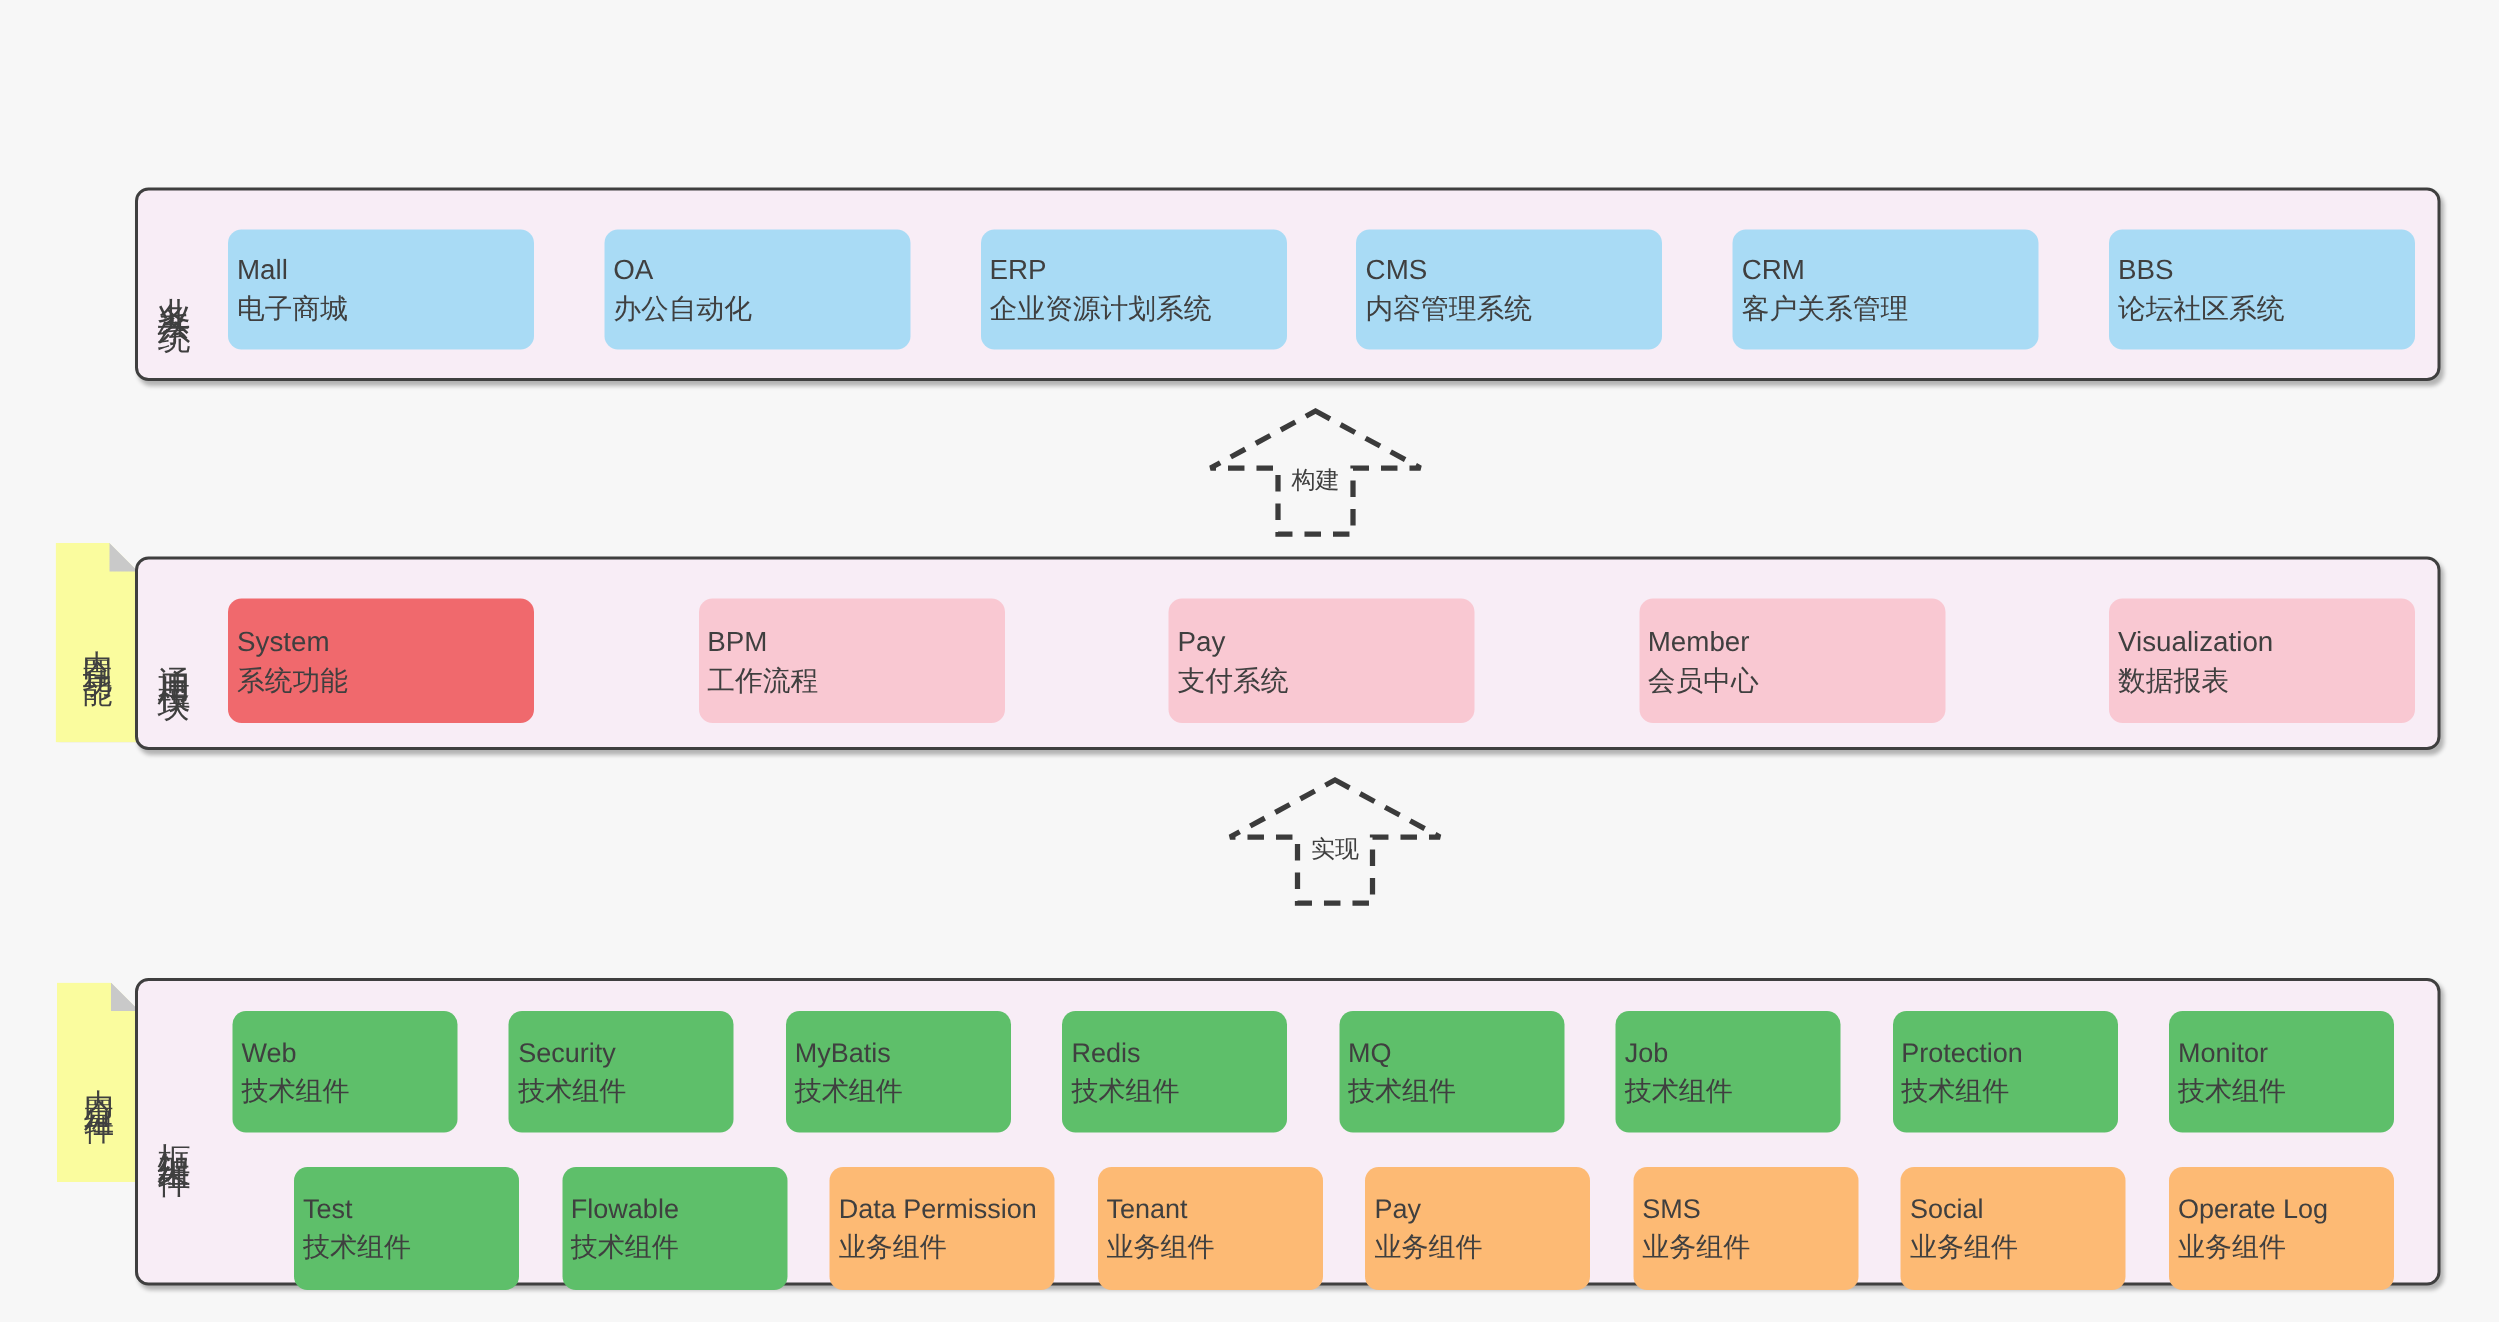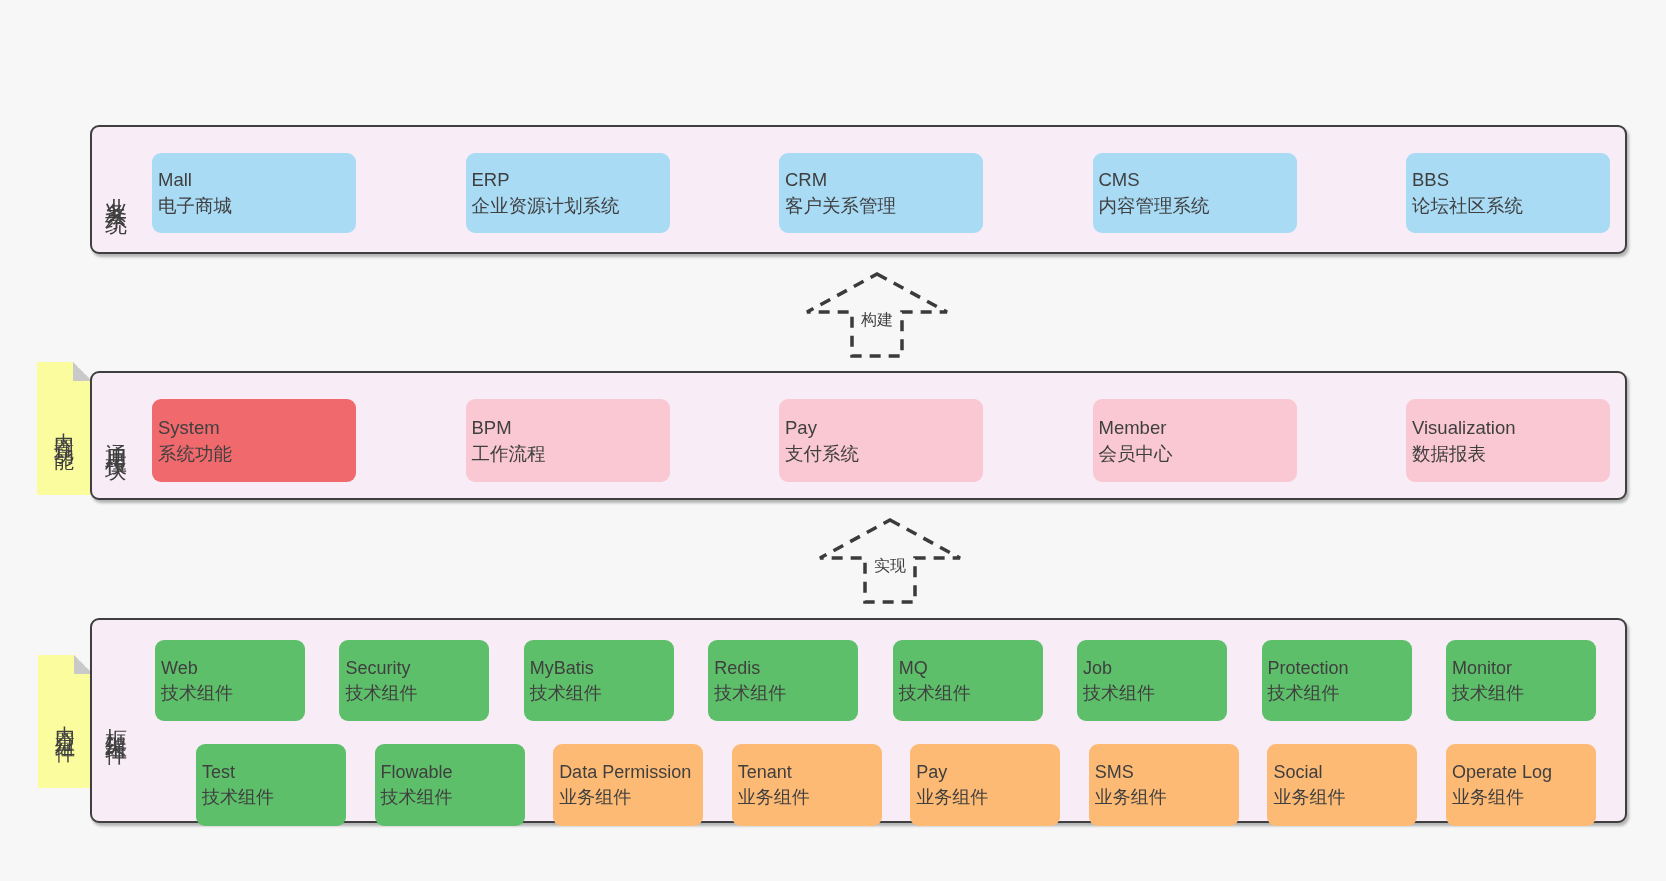--- a/index.html
+++ b/index.html
@@ -9,21 +9,21 @@
     font-family:"Liberation Sans","DejaVu Sans",sans-serif;
     color:#3f3f3f;
   }
   .panel{
     position:absolute;left:90px;width:1537px;box-sizing:border-box;
     background:#f8edf6;border:2px solid #3f3f3f;border-radius:9px;
     box-shadow:2px 3px 3px rgba(0,0,0,0.28);
   }
   .panel-business{top:125px;height:129px;}
   .panel-modules{top:371px;height:129px;}
-  .panel-components{top:618px;height:205px;}
+  .panel-components{top:652px;height:205px;}
 
   .v-label{
     position:absolute;left:13px;top:50%;transform:translateY(-50%);
     writing-mode:vertical-rl;text-orientation:upright;
     font-size:22px;letter-spacing:5px;line-height:1;color:#3f3f3f;
     white-space:nowrap;
   }
 
   .box-row{
     position:absolute;display:flex;justify-content:space-between;align-items:stretch;
@@ -78,30 +78,34 @@
 <body>
 
 <section class="panel panel-business">
   <div class="v-label">业务系统</div>
   <div class="box-row row-business">
       <div class="box blue">
         <div>Mall</div>
         <div>电子商城</div>
       </div>
       <div class="box blue">
+        <div>OA</div>
+        <div>办公自动化</div>
+      </div>
+      <div class="box blue">
         <div>ERP</div>
         <div>企业资源计划系统</div>
       </div>
       <div class="box blue">
+        <div>CMS</div>
+        <div>内容管理系统</div>
+      </div>
+      <div class="box blue">
         <div>CRM</div>
         <div>客户关系管理</div>
-      </div>
-      <div class="box blue">
-        <div>CMS</div>
-        <div>内容管理系统</div>
       </div>
       <div class="box blue">
         <div>BBS</div>
         <div>论坛社区系统</div>
       </div>
     </div>
 </section>
 
 <div class="arrow arrow-build">
   <svg viewBox="0 0 144 86">

